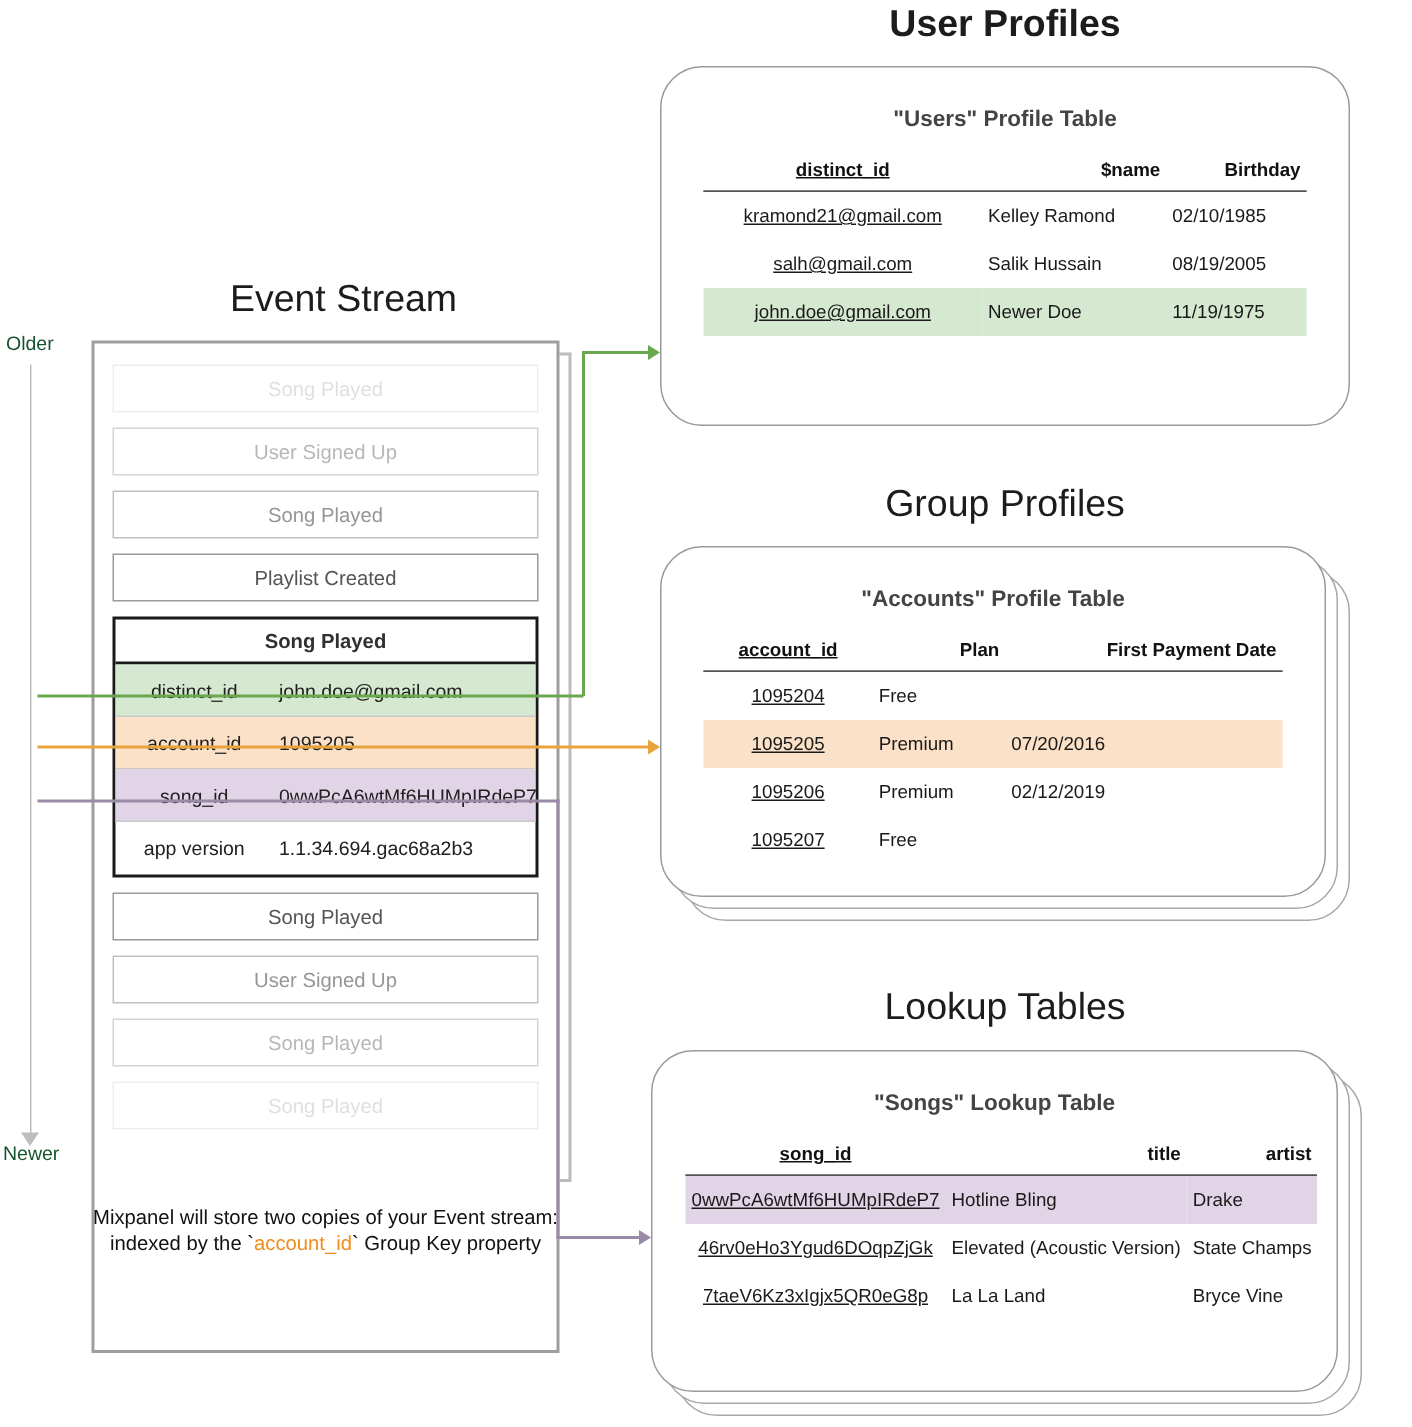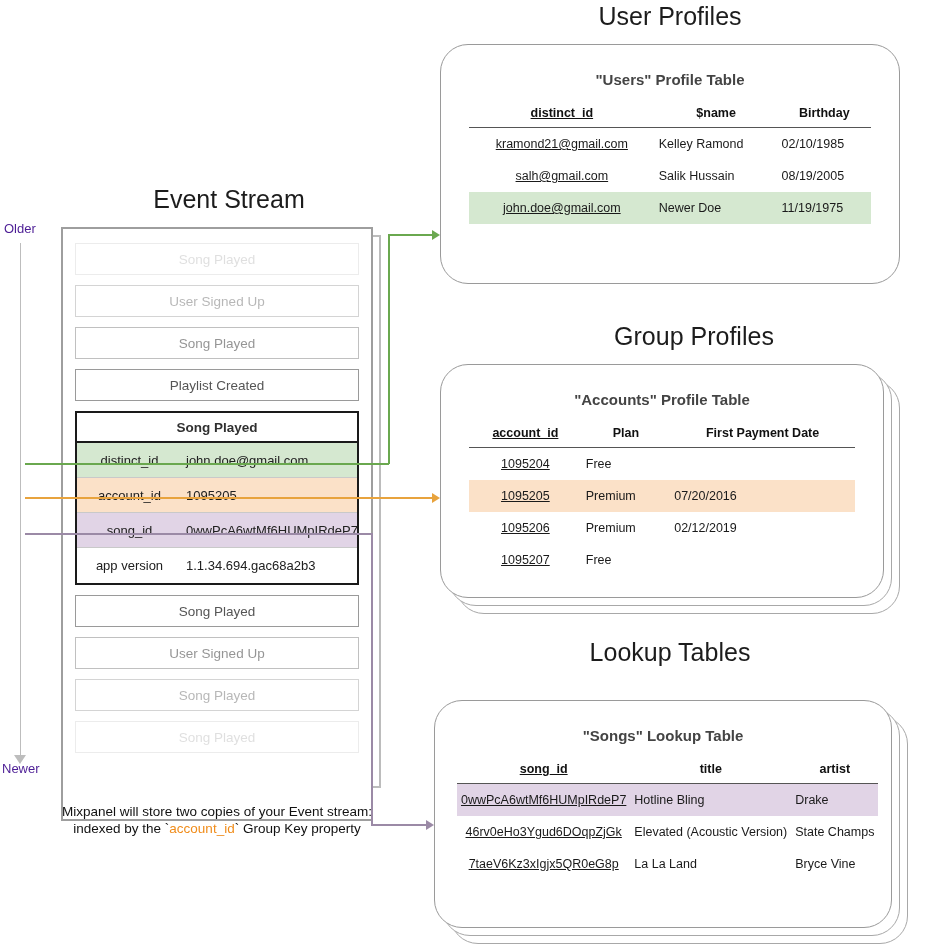--- a/index.html
+++ b/index.html
@@ -20,21 +20,21 @@
     font-weight: 400;
     color: #1c1c1c;
     text-align: center;
     white-space: nowrap;
   }
 
   
   .axis-label {
     position: absolute;
     font-size: 13px;
-    color: #4c1d95;
+    color: #14532d;
     white-space: nowrap;
   }
   .axis-line {
     position: absolute;
     left: 20px; top: 243px;
     width: 1px; height: 518px;
     background: #bdbdbd;
   }
   .axis-arrow {
     position: absolute;
@@ -47,21 +47,21 @@
 
   
   .stream-shadow {
     position: absolute;
     border: 2px solid #bcbcbc;
     background: #ffffff;
   }
   .stream-card {
     position: absolute;
     left: 61px; top: 227px;
-    width: 312px; height: 594px;
+    width: 312px; height: 675px;
     border: 2px solid #9e9e9e;
     background: #ffffff;
     padding: 14px 12px;
   }
   .evt {
     height: 32px;
     border: 1px solid #9a9a9a;
     background: #ffffff;
     display: flex;
     align-items: center;
@@ -142,21 +142,21 @@
     width: 100%;
     border-collapse: collapse;
     margin-top: 14px;
     font-size: 12.5px;
   }
   table.data th {
     font-size: 12.5px;
     font-weight: bold;
     color: #111111;
     padding: 4px 4px 7px 4px;
-    text-align: center;
+    text-align: right;
     white-space: nowrap;
   }
   table.data th.c0 { text-align: center; text-decoration: underline; }
   table.data thead tr { border-bottom: 1.5px solid #555555; }
   table.data td {
     padding: 9px 4px;
     color: #1a1a1a;
     white-space: nowrap;
   }
   table.data td.c0 { text-align: center; text-decoration: underline; }
@@ -175,25 +175,25 @@
     border-bottom: 5px solid transparent;
   }
 </style>
 </head>
 <body>
 
 <div id="stage">
 
   <div class="section-title" style="left:73px; top:185px; width:312px;">Event Stream</div>
 
-  <div class="section-title" style="left:440px; top:2px; width:460px;">User Profiles</div>
-
-  <div class="section-title" style="left:464px; top:322px; width:460px;">Group Profiles</div>
-
-  <div class="section-title" style="left:440px; top:638px; width:460px;">Lookup Tables</div>
+  <div class="section-title" style="left:440px; top:2px; width:460px;font-weight:bold;">User Profiles</div>
+
+  <div class="section-title" style="left:440px; top:322px; width:460px;">Group Profiles</div>
+
+  <div class="section-title" style="left:440px; top:657px; width:460px;">Lookup Tables</div>
 
   <div class="axis-label" style="left:4px; top:221px;">Older</div>
   <div class="axis-line"></div>
   <div class="axis-arrow"></div>
   <div class="axis-label" style="left:2px; top:761px;">Newer</div>
 
   <div class="stream-shadow" style="left:69px; top:235px; width:312px; height:553px;"></div>
 
   <div class="stream-card">
     <div>

